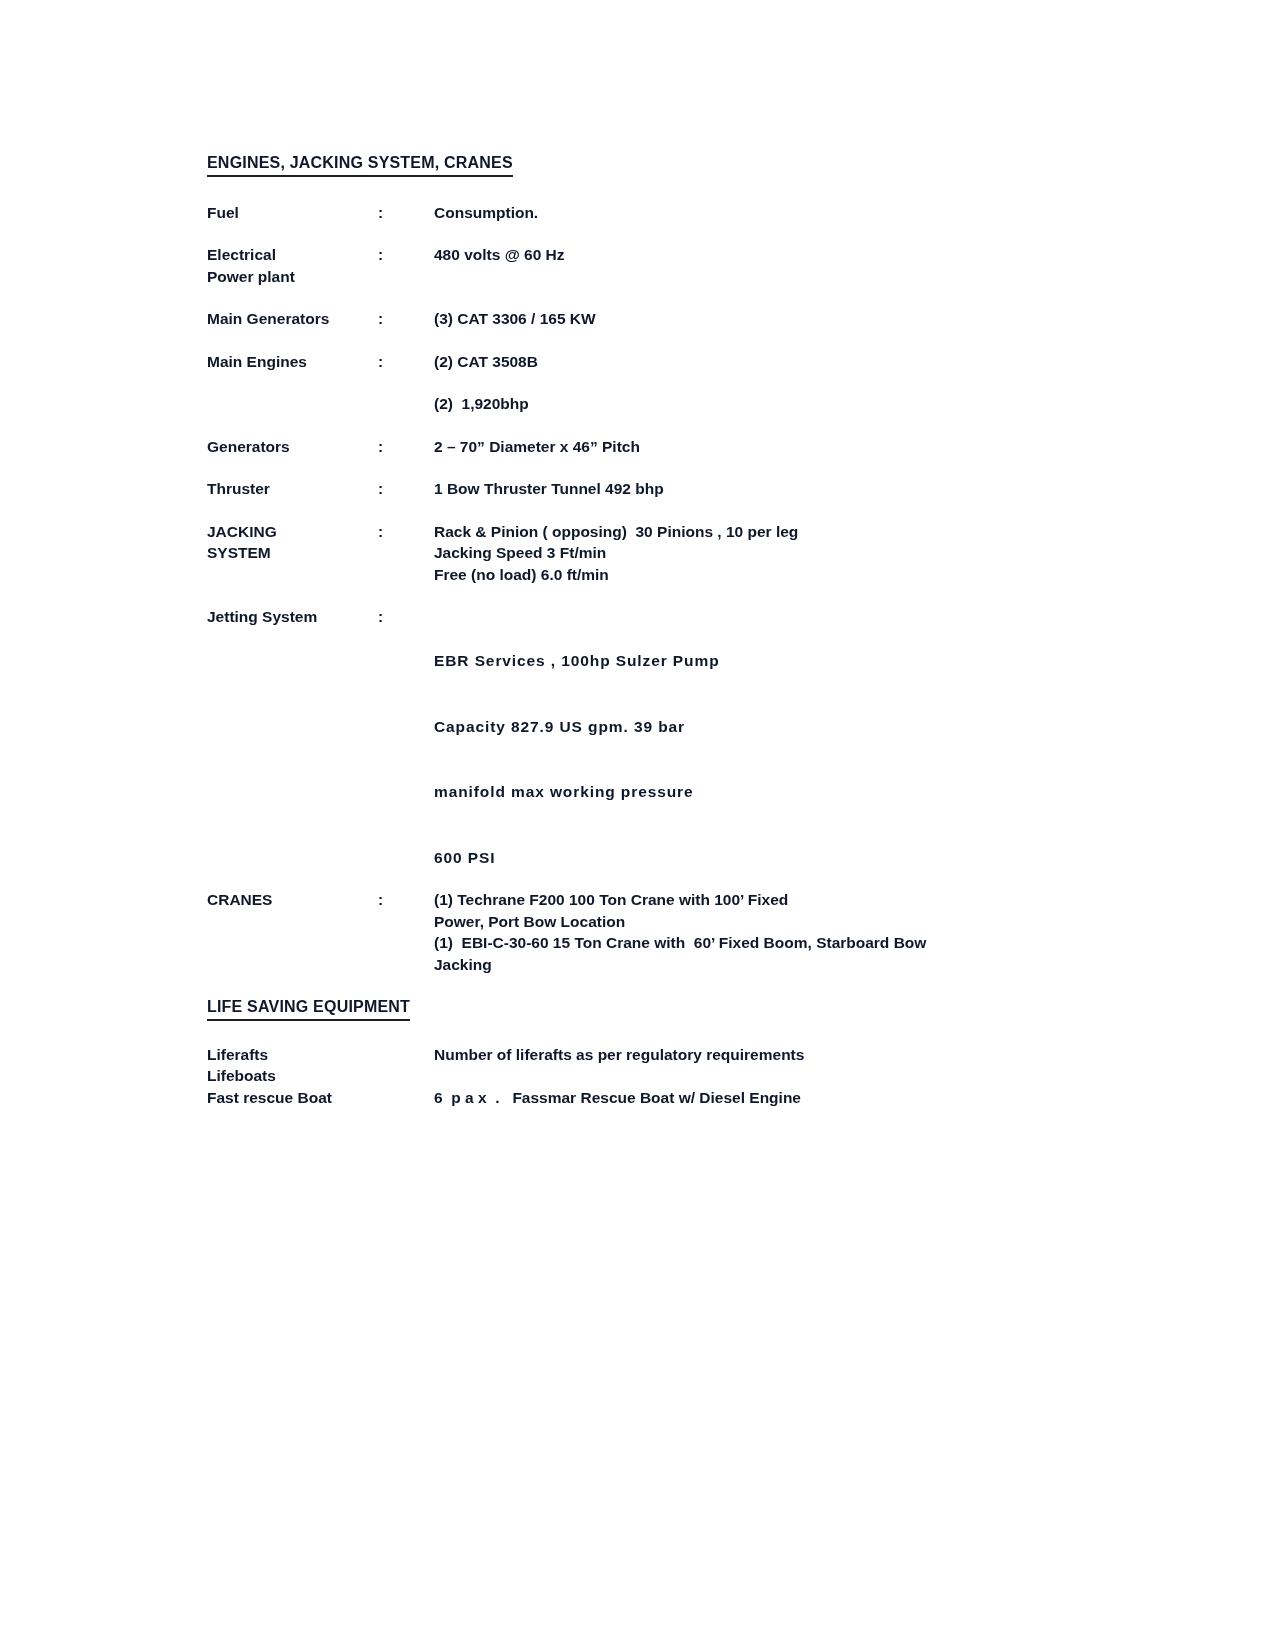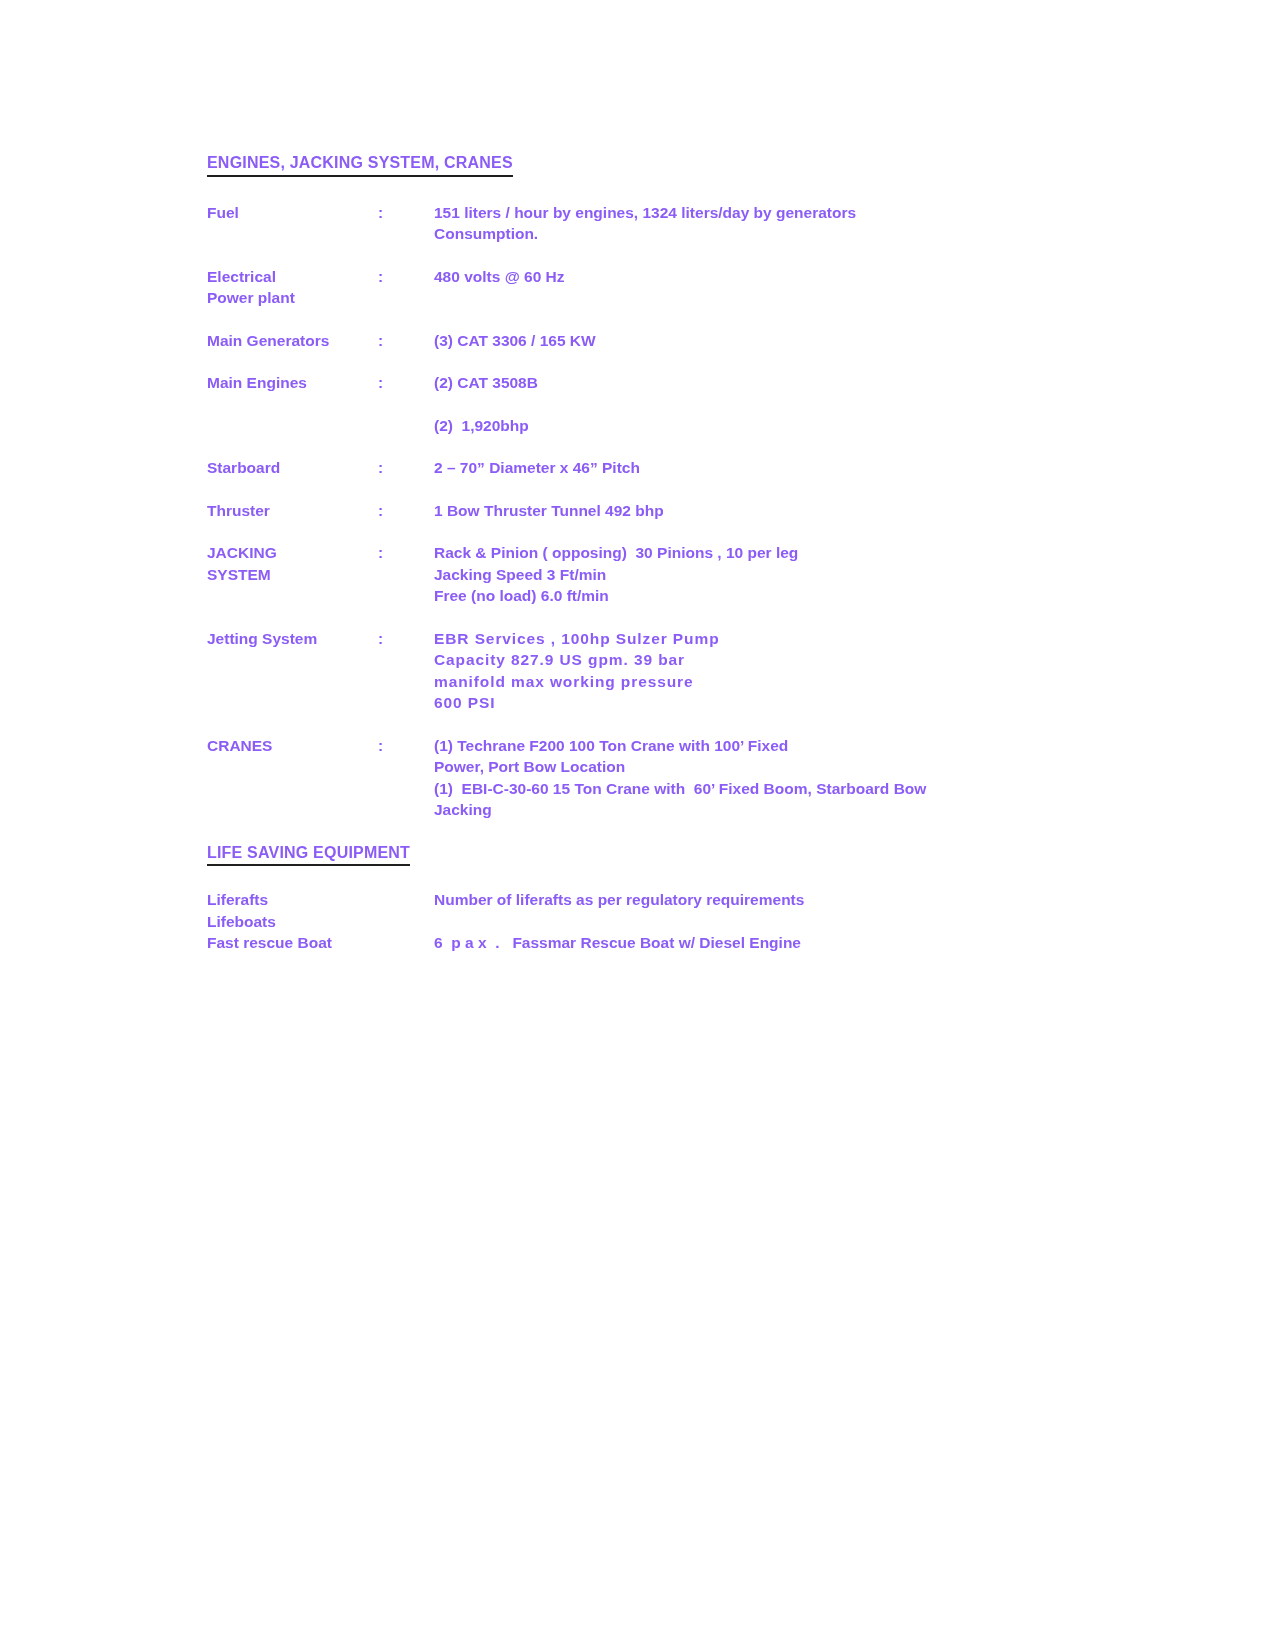--- a/index.html
+++ b/index.html
@@ -8,21 +8,21 @@
     background: #ffffff;
   }
   .page {
     position: relative;
     width: 1275px;
     height: 1273px;
     background: #ffffff;
     overflow: hidden;
     font-family: "Liberation Sans", sans-serif;
     font-weight: 700;
-    color: #8b5cf6;
+    color: #0f172a;
     font-size: 15.5px;
     line-height: 21.5px;
   }
   .content {
     padding: 152px 60px 0 207px;
   }
   .doc-section { margin: 0; }
   .section-title {
     font-size: 16px;
     line-height: 21.5px;
@@ -45,37 +45,37 @@
   }
   .rows.tight .row { margin-bottom: 0; }
   .col-label { width: 171px; flex: none; }
   .col-colon { width: 56px; flex: none; }
   .col-value { flex: 1; }
   .col-label div, .col-value div, .col-colon {
     white-space: pre;
   }
   .row.letter-spaced .col-value div {
     letter-spacing: 0.9px;
+    margin-top: 44px;
   }
 </style>
 </head>
 <body>
 
 <main class="page">
   <div class="content">
       <section class="doc-section">
         <h2 class="section-title"><span>ENGINES, JACKING SYSTEM, CRANES</span></h2>
         <div class="rows">
           <div class="row">
             <div class="col-label">
               <div>Fuel</div>
             </div>
             <div class="col-colon">:</div>
             <div class="col-value">
-              <div>151 liters / hour by engines, 1324 liters/day by generators</div>
               <div>Consumption.</div>
             </div>
           </div>
           <div class="row">
             <div class="col-label">
               <div>Electrical</div>
               <div>Power plant</div>
             </div>
             <div class="col-colon">:</div>
             <div class="col-value">
@@ -104,21 +104,21 @@
             <div class="col-label">
               <div></div>
             </div>
             <div class="col-colon"></div>
             <div class="col-value">
               <div>(2)  1,920bhp</div>
             </div>
           </div>
           <div class="row">
             <div class="col-label">
-              <div>Starboard</div>
+              <div>Generators</div>
             </div>
             <div class="col-colon">:</div>
             <div class="col-value">
               <div>2 – 70” Diameter x 46” Pitch</div>
             </div>
           </div>
           <div class="row">
             <div class="col-label">
               <div>Thruster</div>
             </div>

